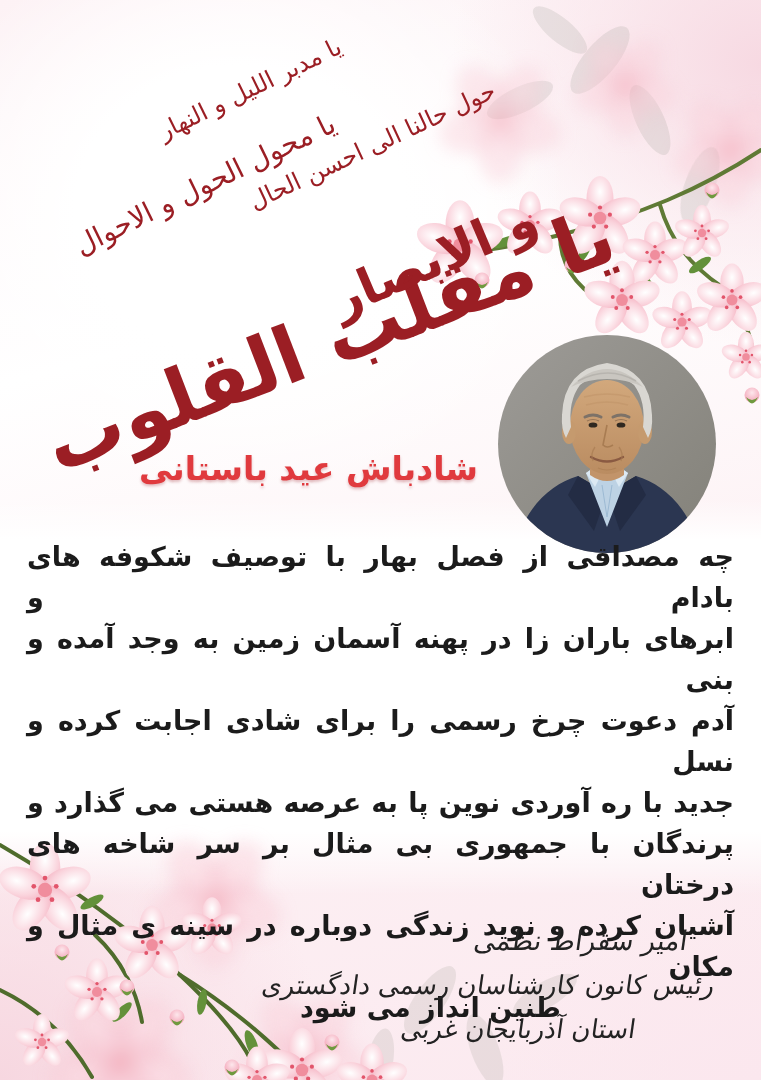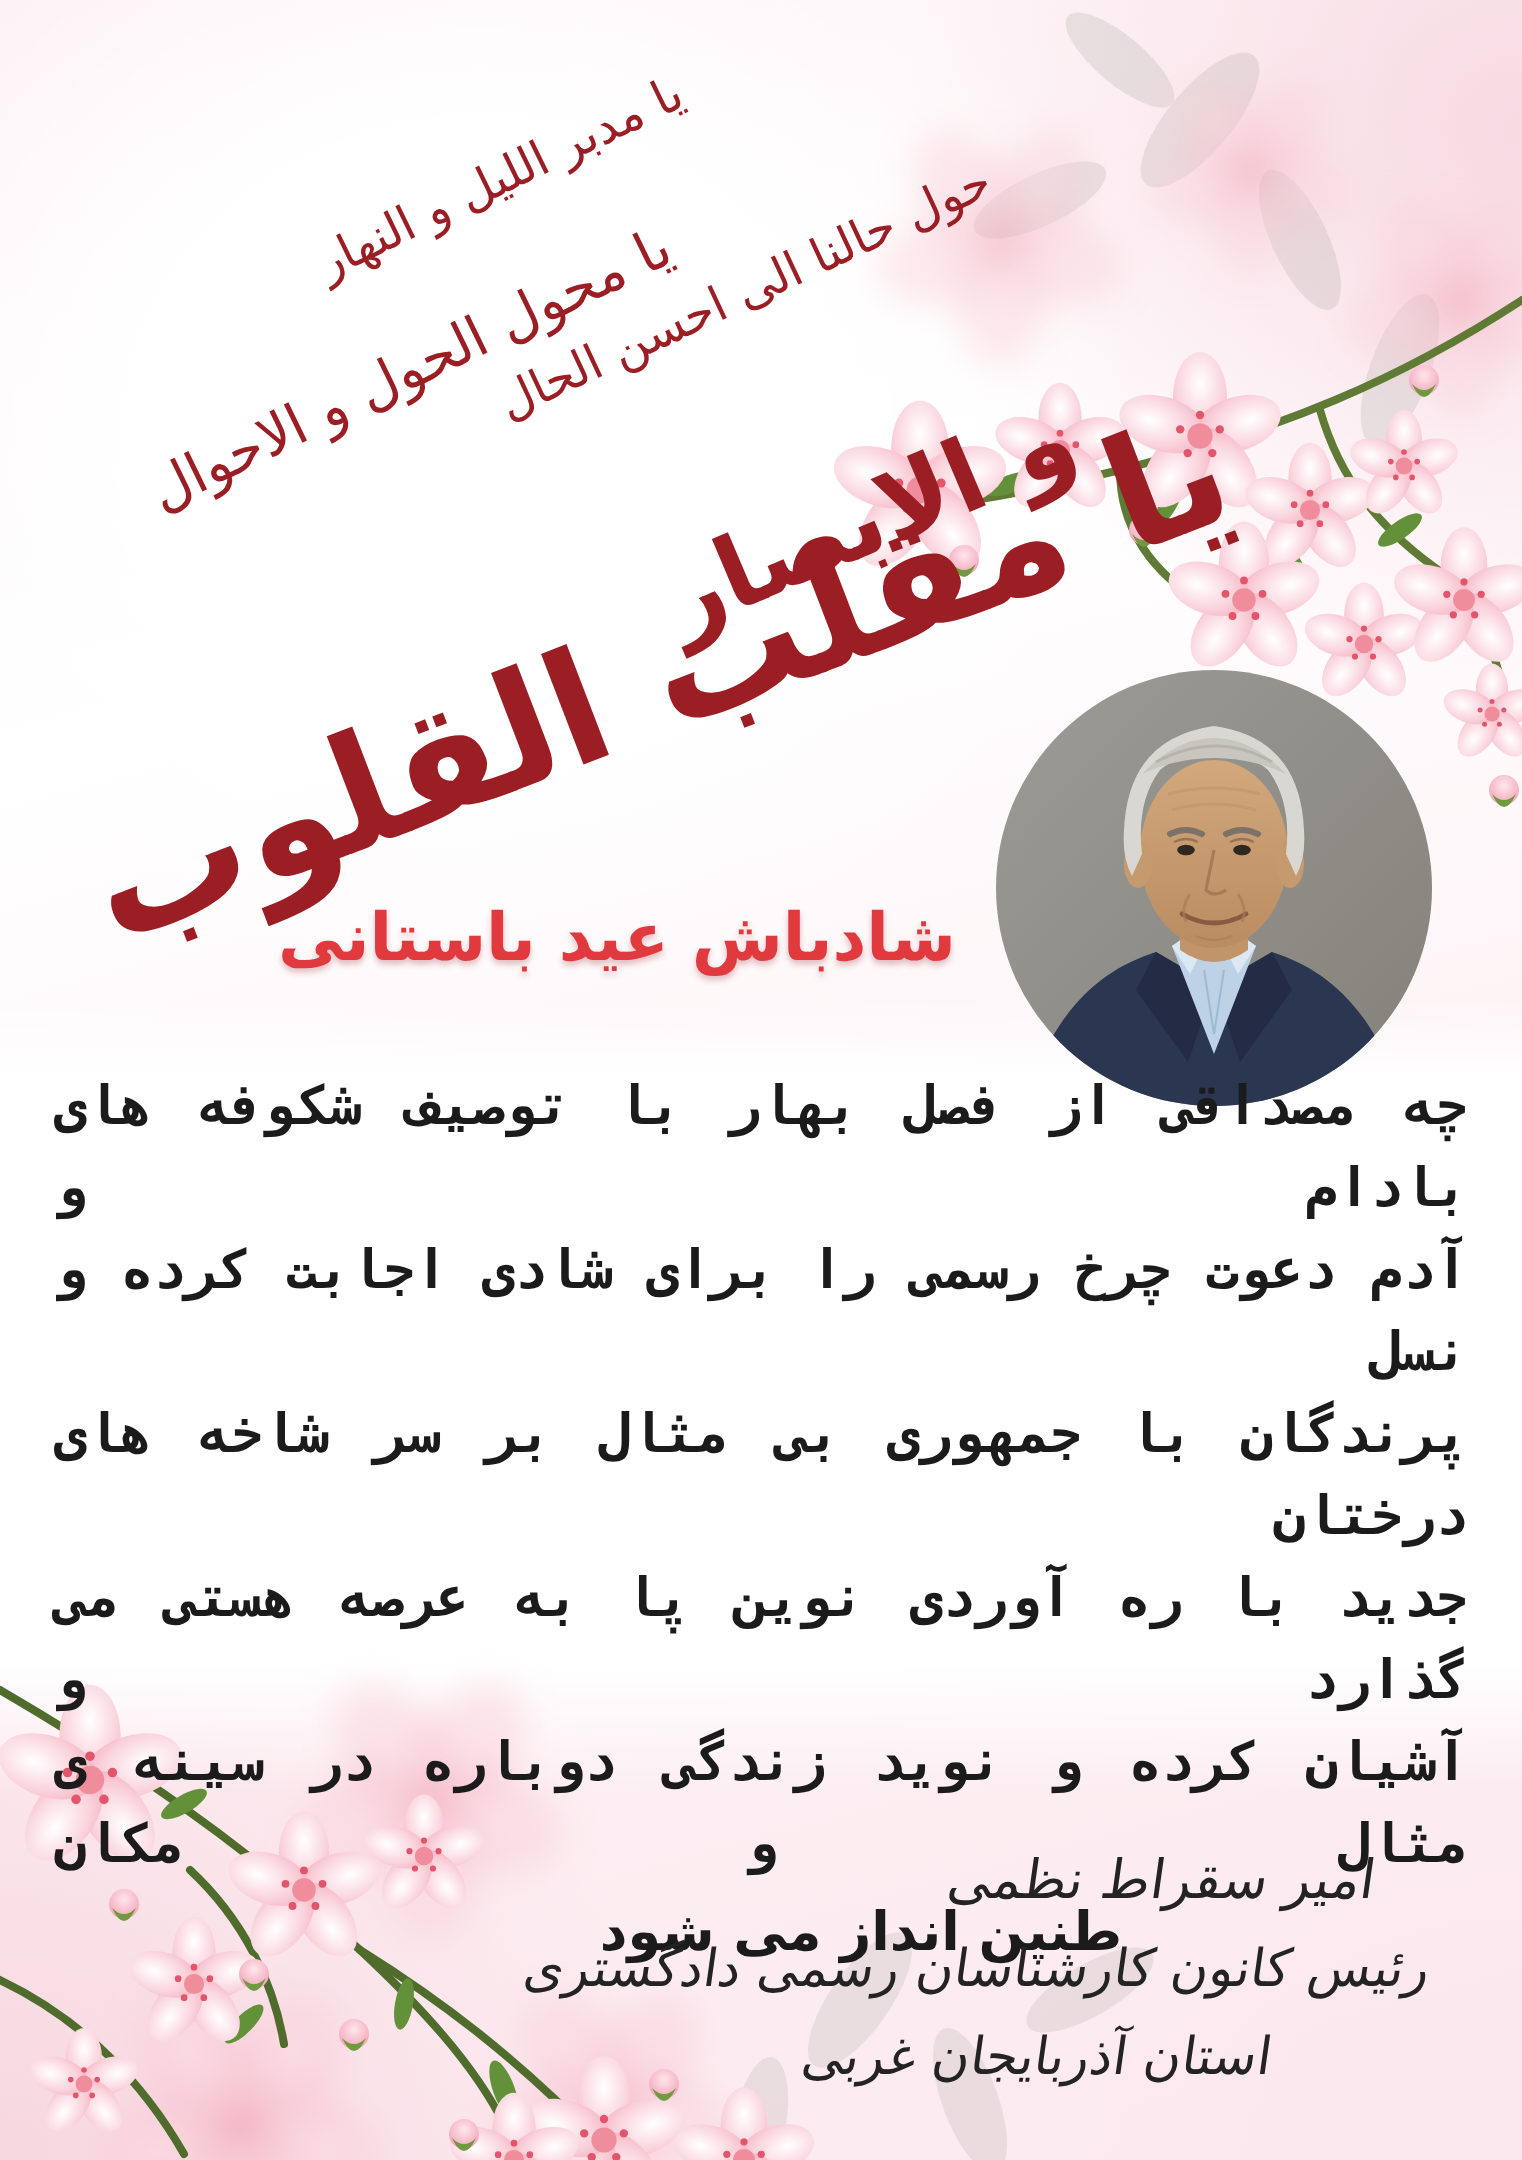--- a/index.html
+++ b/index.html
@@ -47,21 +47,21 @@
     font-size:33px;font-weight:bold;color:#e03a3e;direction:rtl;white-space:nowrap;
     text-shadow:0 2px 3px rgba(150,25,35,.28);
     letter-spacing:-1px;
   }
 
   
   .message{
     position:absolute;left:27px;right:27px;top:536px;z-index:5;
     direction:rtl;color:#1b1b1b;font-weight:bold;font-size:27px;line-height:41px;
   }
-  .message .just{text-align:justify;text-align-last:justify;font-family:Liberation Mono, monospace;}
+  .message .just{text-align:justify;text-align-last:justify;}
   .message .cent{text-align:center;}
   .message .off1{transform:translateX(50px);}
 
   
   .sig{position:absolute;z-index:5;color:#232323;direction:rtl;white-space:nowrap;
        transform:skewX(-8deg);}
   .sig-1{right:73px; top:925px; font-size:27px;}
   .sig-2{right:46px; top:970px; font-size:26px;}
   .sig-3{right:125px;top:1014px;font-size:26px;}
 </style>
@@ -267,23 +267,24 @@
       <path d="M97,112 Q92,119 95,126" stroke="#a87c52" stroke-width="1.3" fill="none" opacity="0.7"></path>
       <path d="M121,112 Q126,119 123,126" stroke="#a87c52" stroke-width="1.3" fill="none" opacity="0.7"></path>
       <path d="M100,133 Q109,137 118,133" stroke="#a87c52" stroke-width="1.2" fill="none" opacity="0.6"></path>
     </svg>
   </div>
 
   <div class="title">شادباش عید باستانی</div>
 
   <div class="message">
     <div class="just">چه مصداقی از فصل بهار با توصیف شکوفه های بادام و</div>
+    <div class="just">ابرهای باران زا در پهنه آسمان زمین به وجد آمده و بنی</div>
     <div class="just">آدم دعوت چرخ رسمی را برای شادی اجابت کرده و نسل</div>
+    <div class="just">جدید با ره آوردی نوین پا به عرصه هستی می گذارد و</div>
     <div class="just">پرندگان با جمهوری بی مثال بر سر شاخه های درختان</div>
-    <div class="just">جدید با ره آوردی نوین پا به عرصه هستی می گذارد و</div>
     <div class="just">آشیان کرده و نوید زندگی دوباره در سینه ی مثال و مکان</div>
     <div class="cent off1">طنین انداز می شود</div>
 
   </div>
 
   <div class="sig sig-1">امیر سقراط نظمی</div>
   <div class="sig sig-2">رئیس کانون کارشناسان رسمی دادگستری</div>
   <div class="sig sig-3">استان آذربایجان غربی</div>
 
 </div>

